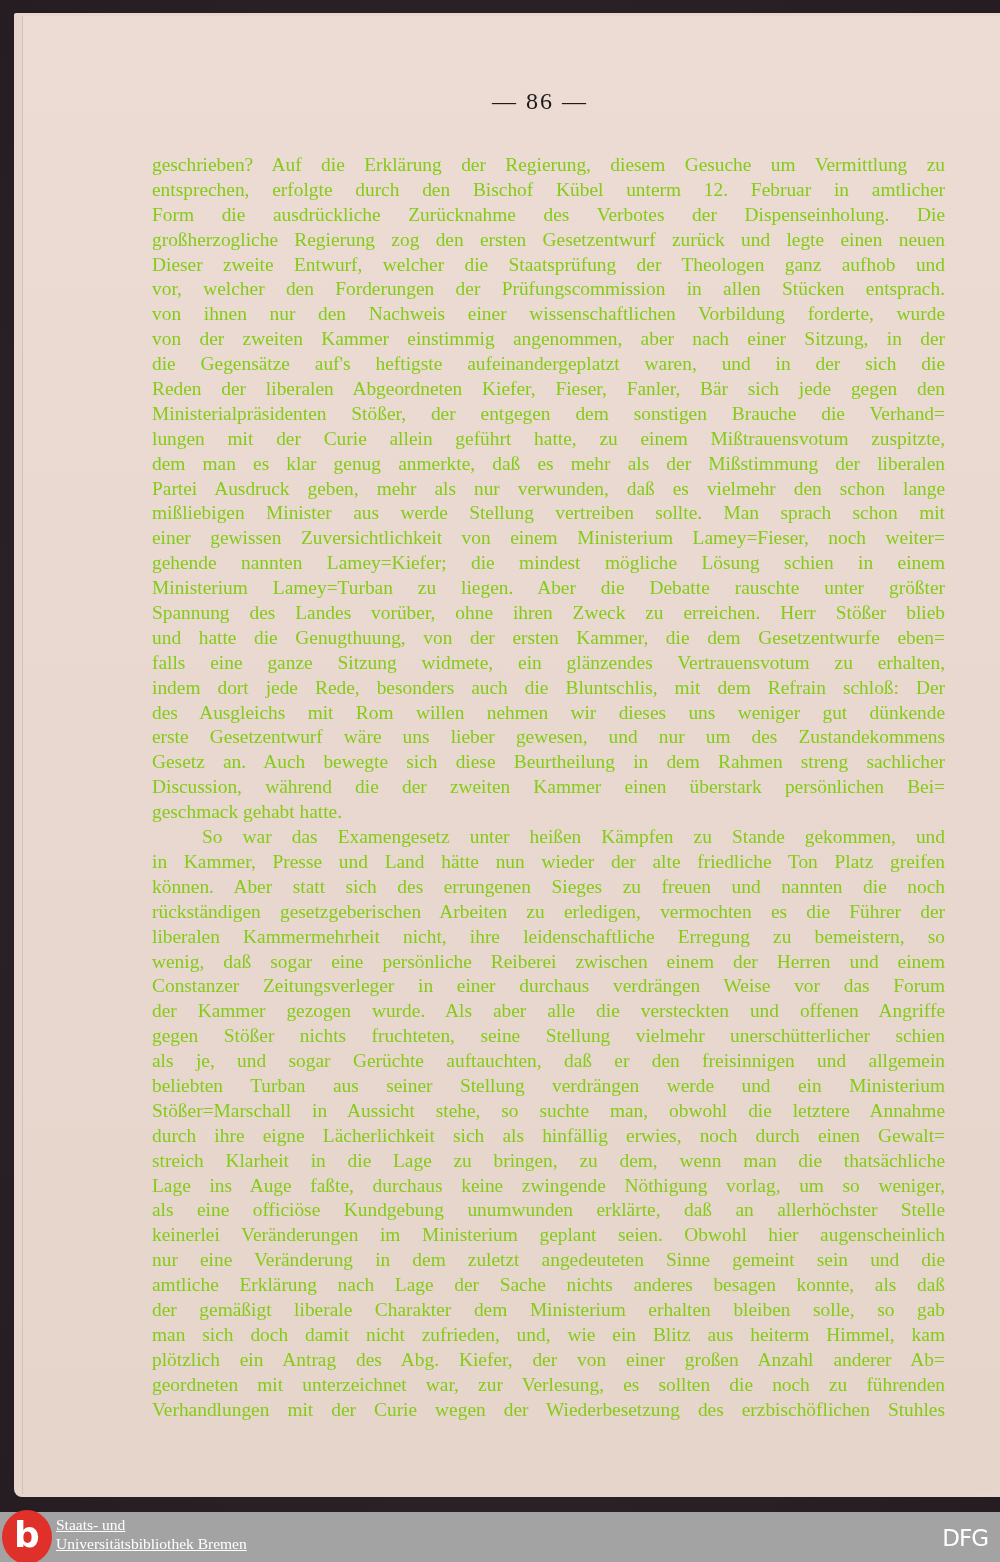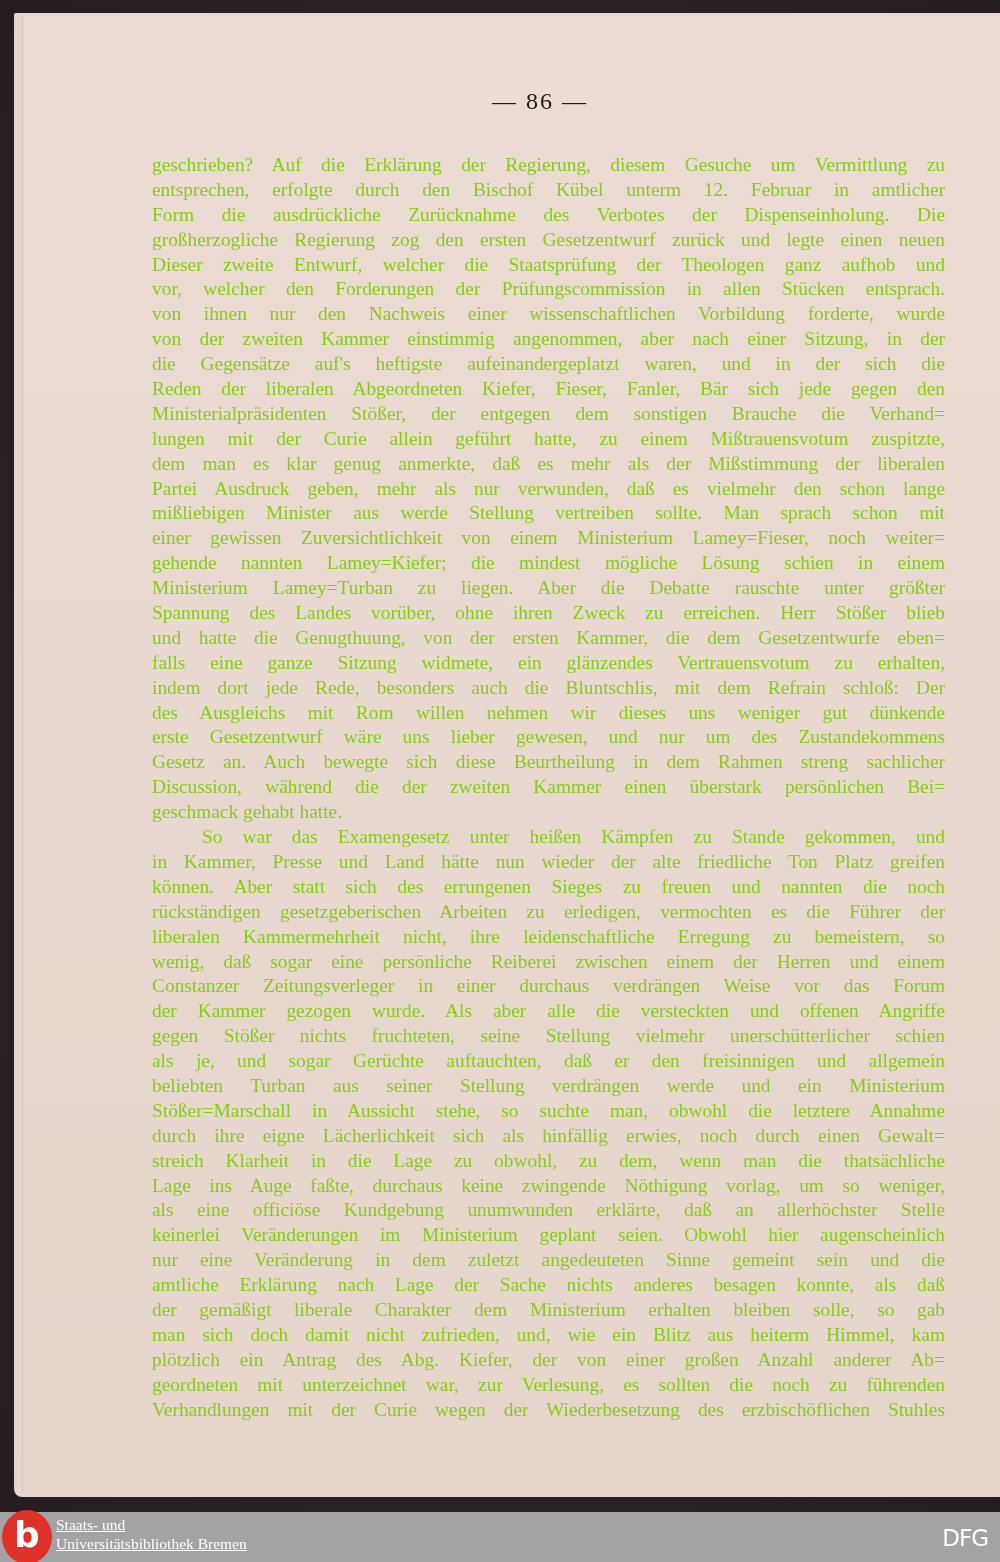--- a/index.html
+++ b/index.html
@@ -103,21 +103,21 @@
     <span class="line">rückständigen gesetzgeberischen Arbeiten zu erledigen, vermochten es die Führer der</span>
     <span class="line">liberalen Kammermehrheit nicht, ihre leidenschaftliche Erregung zu bemeistern, so</span>
     <span class="line">wenig, daß sogar eine persönliche Reiberei zwischen einem der Herren und einem</span>
     <span class="line">Constanzer Zeitungsverleger in einer durchaus verdrängen Weise vor das Forum</span>
     <span class="line">der Kammer gezogen wurde. Als aber alle die versteckten und offenen Angriffe</span>
     <span class="line">gegen Stößer nichts fruchteten, seine Stellung vielmehr unerschütterlicher schien</span>
     <span class="line">als je, und sogar Gerüchte auftauchten, daß er den freisinnigen und allgemein</span>
     <span class="line">beliebten Turban aus seiner Stellung verdrängen werde und ein Ministerium</span>
     <span class="line">Stößer=Marschall in Aussicht stehe, so suchte man, obwohl die letztere Annahme</span>
     <span class="line">durch ihre eigne Lächerlichkeit sich als hinfällig erwies, noch durch einen Gewalt=</span>
-    <span class="line">streich Klarheit in die Lage zu obwohl, zu dem, wenn man die thatsächliche</span>
+    <span class="line">streich Klarheit in die Lage zu bringen, zu dem, wenn man die thatsächliche</span>
     <span class="line">Lage ins Auge faßte, durchaus keine zwingende Nöthigung vorlag, um so weniger,</span>
     <span class="line">als eine officiöse Kundgebung unumwunden erklärte, daß an allerhöchster Stelle</span>
     <span class="line">keinerlei Veränderungen im Ministerium geplant seien. Obwohl hier augenscheinlich</span>
     <span class="line">nur eine Veränderung in dem zuletzt angedeuteten Sinne gemeint sein und die</span>
     <span class="line">amtliche Erklärung nach Lage der Sache nichts anderes besagen konnte, als daß</span>
     <span class="line">der gemäßigt liberale Charakter dem Ministerium erhalten bleiben solle, so gab</span>
     <span class="line">man sich doch damit nicht zufrieden, und, wie ein Blitz aus heiterm Himmel, kam</span>
     <span class="line">plötzlich ein Antrag des Abg. Kiefer, der von einer großen Anzahl anderer Ab=</span>
     <span class="line">geordneten mit unterzeichnet war, zur Verlesung, es sollten die noch zu führenden</span>
     <span class="line">Verhandlungen mit der Curie wegen der Wiederbesetzung des erzbischöflichen Stuhles</span>

